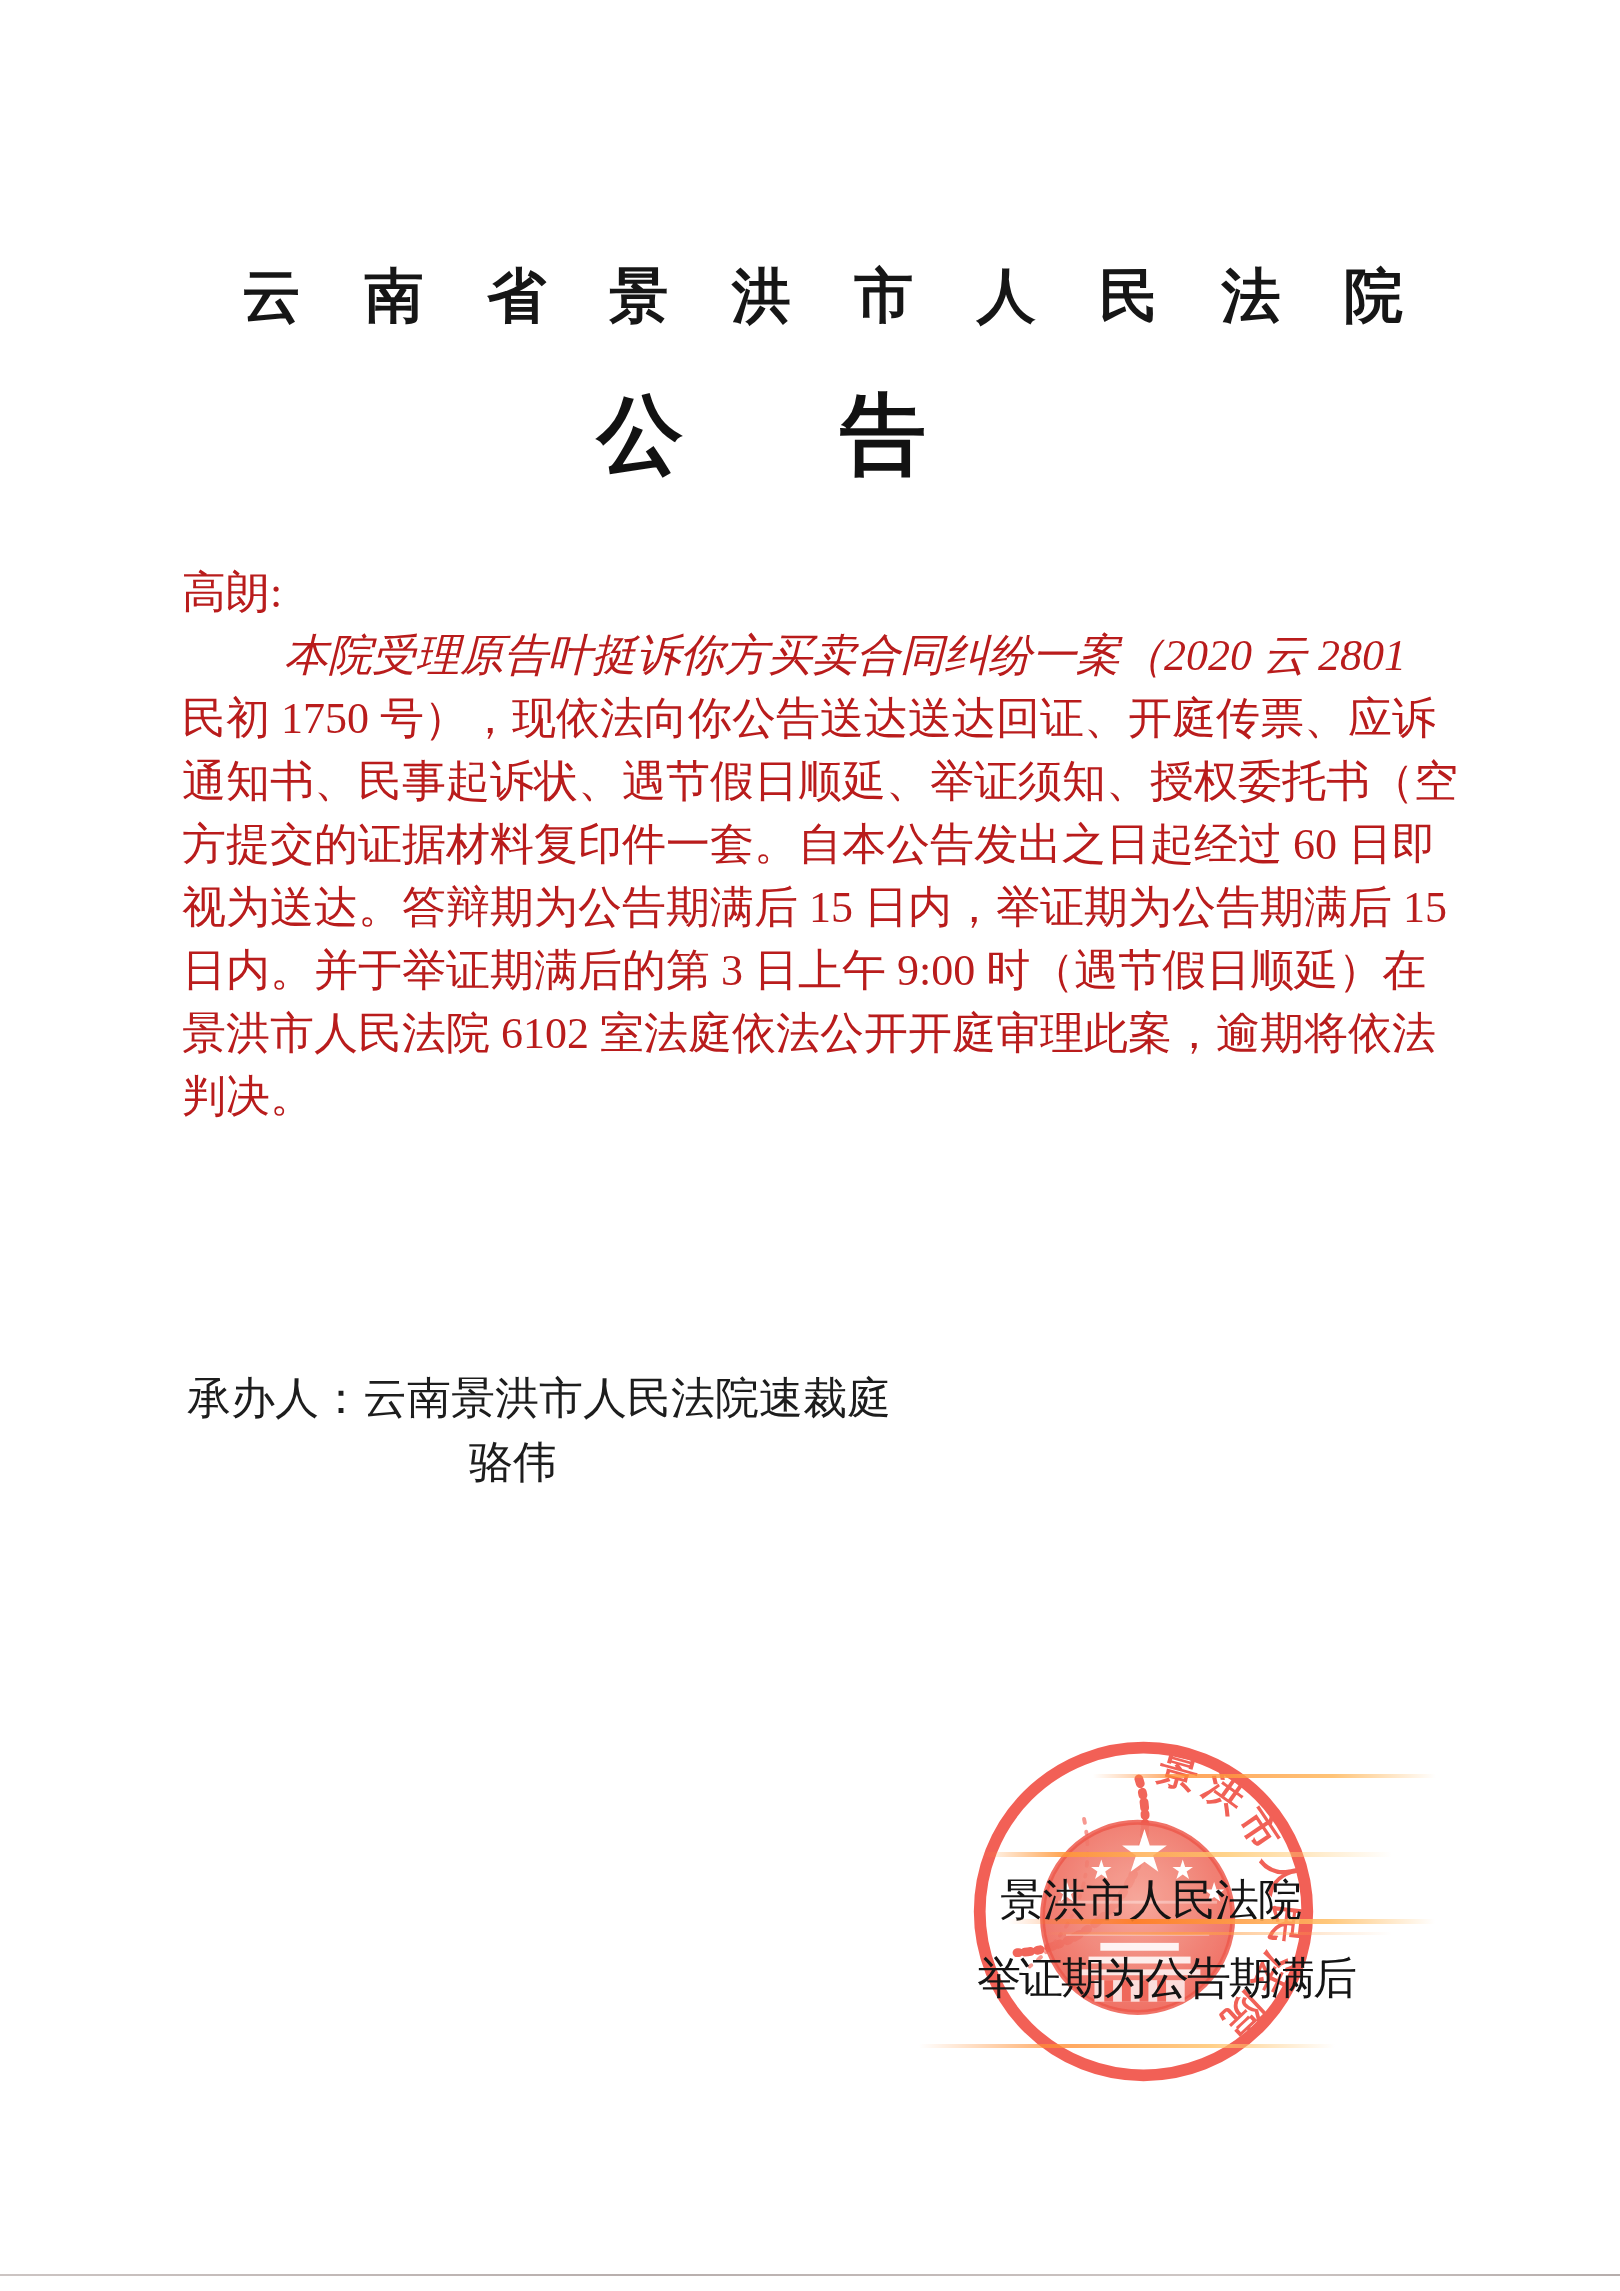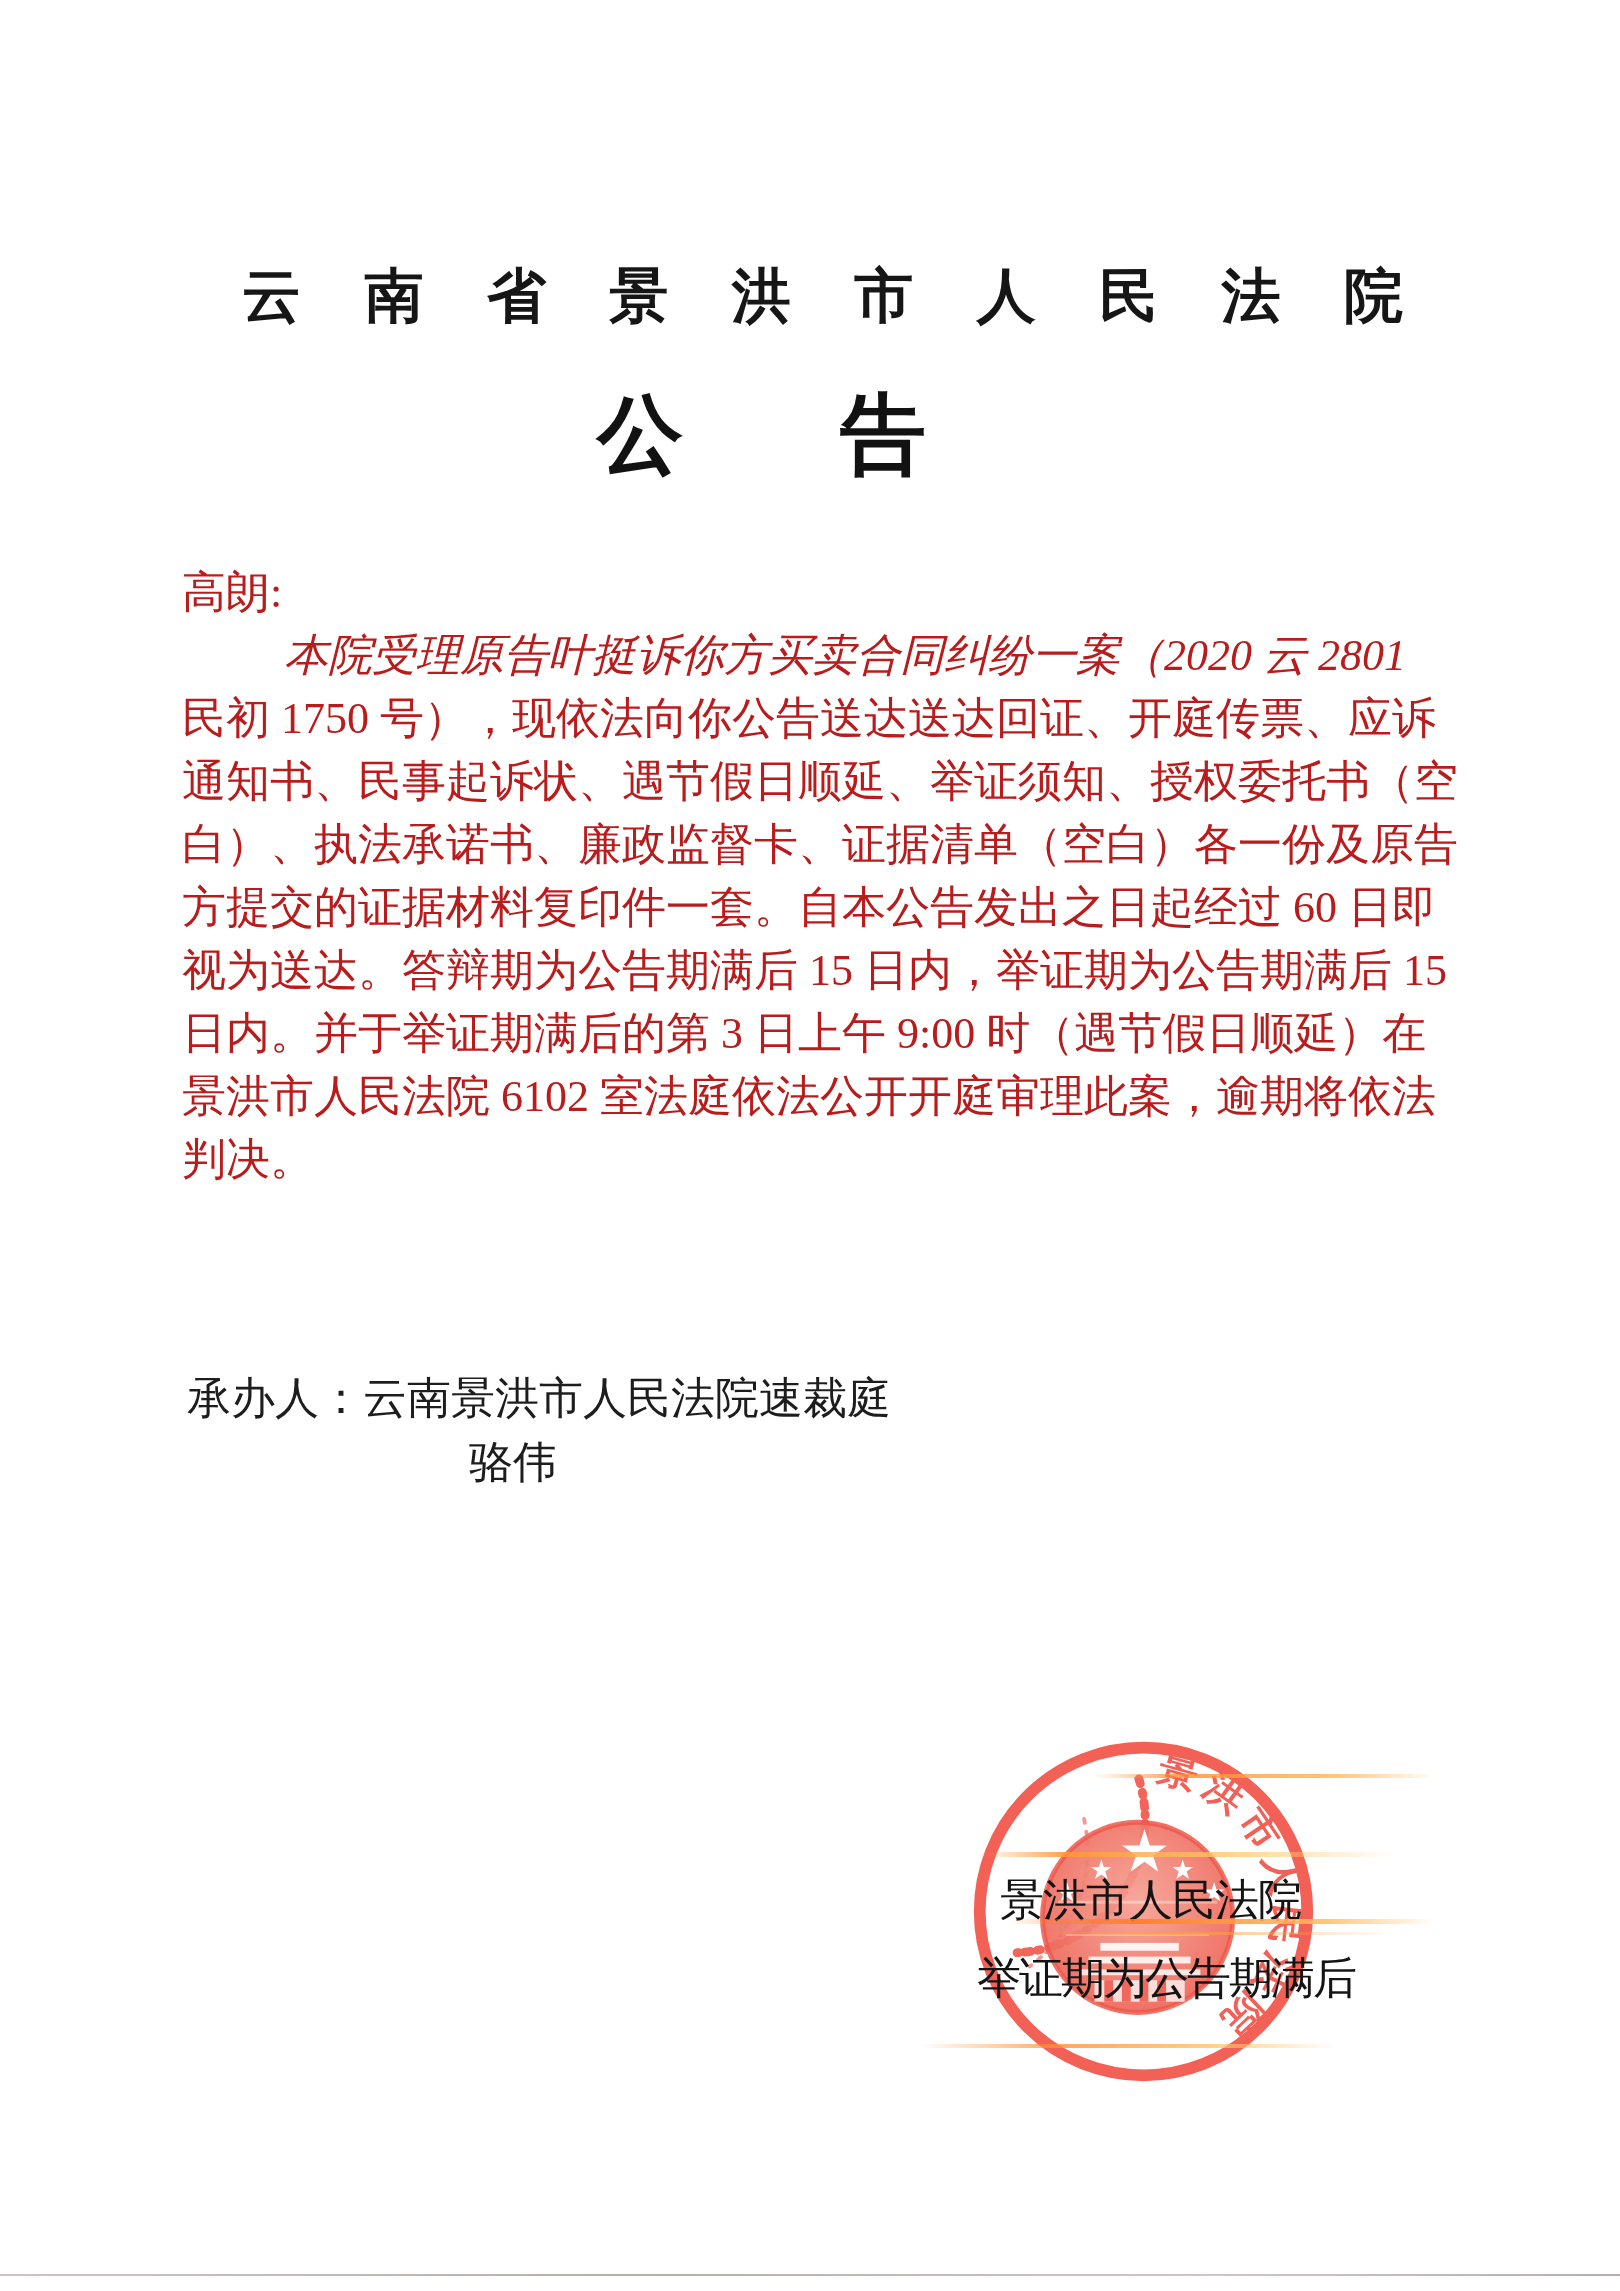--- a/index.html
+++ b/index.html
@@ -96,21 +96,20 @@
   <div class="notice-title">
       <span>公</span>
       <span>告</span>
     </div>
 
   <div class="body-block">
     <div class="body-line">高朗:</div>
     <div class="body-line indent">本院受理原告叶挺诉你方买卖合同纠纷一案（2020 云 2801</div>
     <div class="body-line">民初 1750 号），现依法向你公告送达送达回证、开庭传票、应诉</div>
     <div class="body-line">通知书、民事起诉状、遇节假日顺延、举证须知、授权委托书（空</div>
-    <div class="body-line">白）、执法承诺书、廉政监督卡、证据清单（空白）各一份及原告</div>
     <div class="body-line">方提交的证据材料复印件一套。自本公告发出之日起经过 60 日即</div>
     <div class="body-line">视为送达。答辩期为公告期满后 15 日内，举证期为公告期满后 15</div>
     <div class="body-line">日内。并于举证期满后的第 3 日上午 9:00 时（遇节假日顺延）在</div>
     <div class="body-line">景洪市人民法院 6102 室法庭依法公开开庭审理此案，逾期将依法</div>
     <div class="body-line">判决。</div>
   </div>
 
   <div class="handler-line"><span>承办人：</span><span>云南景洪市人民法院速裁庭</span></div>
   <div class="handler-name">骆伟</div>
 

